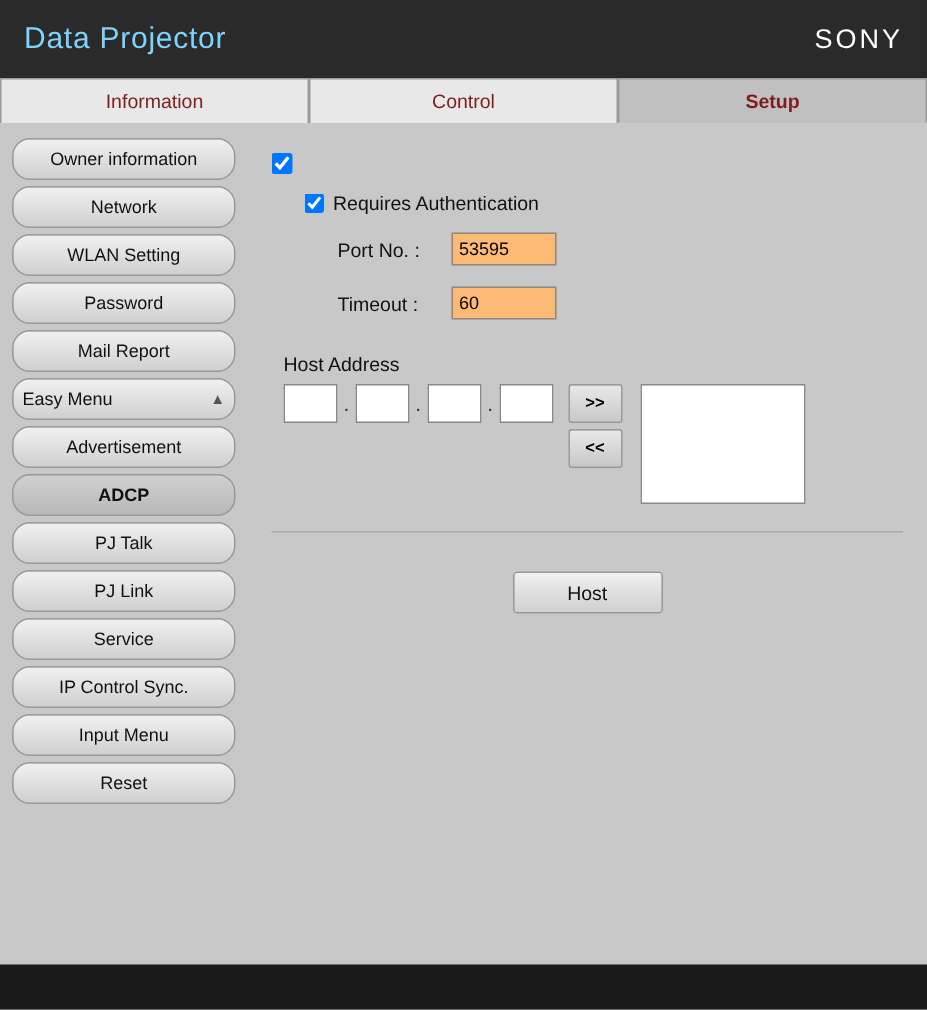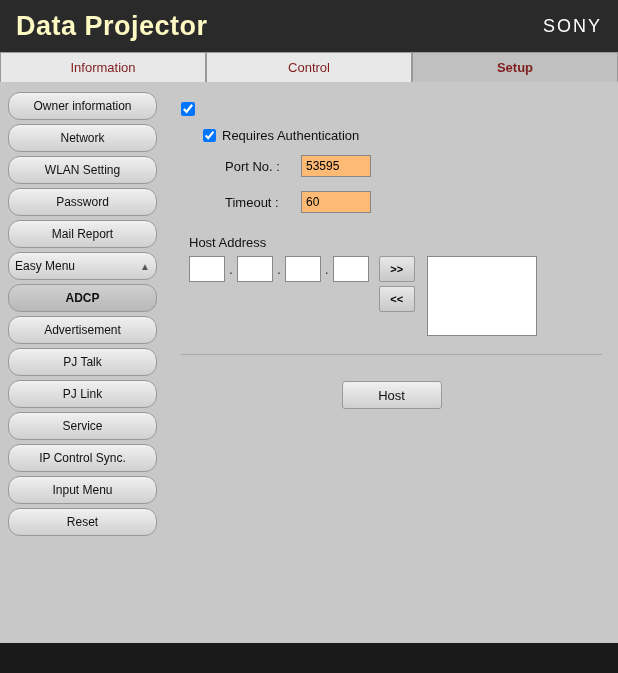--- a/index.html
+++ b/index.html
@@ -15,23 +15,23 @@
     
     .header {
       background: #2a2a2a;
       display: flex;
       align-items: center;
       justify-content: space-between;
       padding: 0 16px;
       height: 52px;
     }
     .header-title {
-      color: #fef9c3;
-      font-size: 27px;
-      font-weight: bold;
+      color: #7dd3fc;
+      font-size: 20px;
+      font-weight: normal;
       letter-spacing: 0.5px;
     }
     .header-brand {
       color: #ffffff;
       font-size: 18px;
       font-weight: normal;
       letter-spacing: 2px;
     }
 
     
@@ -286,25 +286,25 @@
     <div class="sidebar-btn">
       <span>Password</span>
     </div>
     <div class="sidebar-btn">
       <span>Mail Report</span>
     </div>
     <div class="sidebar-btn easy-menu">
       <span>Easy Menu</span>
       <span class="easy-menu-arrow">▲</span>
     </div>
+    <div class="sidebar-btn">
+      <span>Advertisement</span>
+    </div>
     <div class="sidebar-btn active">
       <span>ADCP</span>
-    </div>
-    <div class="sidebar-btn">
-      <span>Advertisement</span>
     </div>
     <div class="sidebar-btn">
       <span>PJ Talk</span>
     </div>
     <div class="sidebar-btn">
       <span>PJ Link</span>
     </div>
     <div class="sidebar-btn">
       <span>Service</span>
     </div>

